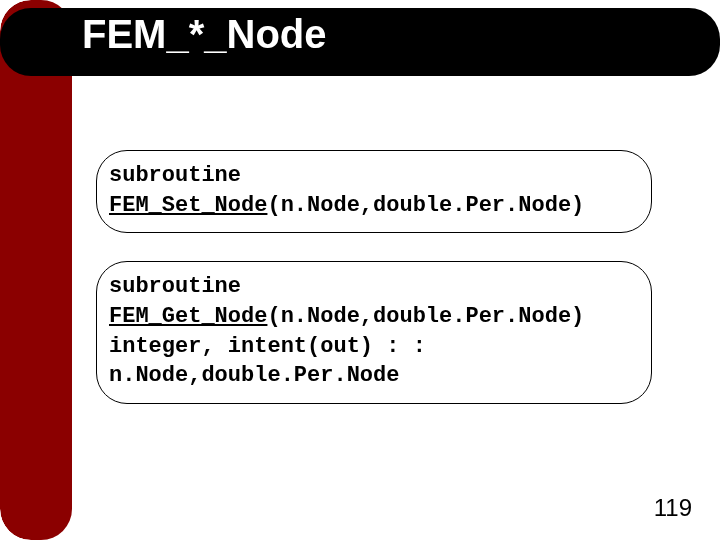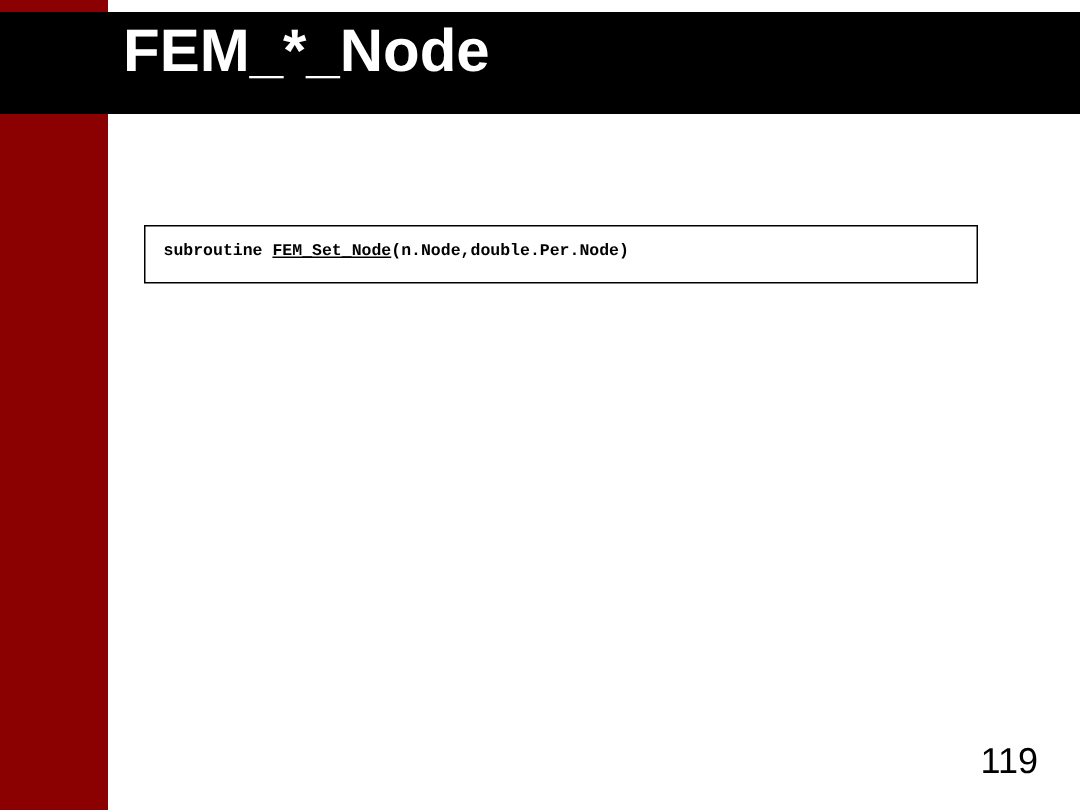--- a/index.html
+++ b/index.html
@@ -1,15 +1,15 @@
 <!DOCTYPE html>
 <html><head>
 <meta charset="utf-8">
 <style>
-  * { margin: 0; padding: 0; box-sizing: border-box; }
+  * { margin: 0; padding: 0; box-sizing: border-box; border-radius: 31px; }
   html, body { width: 720px; height: 540px; background: #fff; font-family: Arial, Helvetica, sans-serif; }
   .slide {
     position: relative;
     width: 720px;
     height: 540px;
     background: #fff;
     overflow: hidden;
   }
   .red-strip {
     position: absolute;
@@ -43,21 +43,21 @@
     left: 96px;
     top: 150px;
     width: 556px;
   }
   .code-box {
     border: 1px solid #000;
     padding: 10px 12px 12px 12px;
     margin-bottom: 28px;
     font-family: "Courier New", Courier, monospace;
     font-weight: 700;
-    font-size: 11px;
+    font-size: 22px;
     line-height: 1.35;
     color: #000;
     background: #fff;
   }
   .code-box .u { text-decoration: underline; }
   .page-num {
     position: absolute;
     right: 28px;
     bottom: 18px;
     font-size: 24px;
@@ -74,17 +74,23 @@
   </div>
 
   <div class="content">
 
     <div class="code-box">
       <div>
         <span>subroutine </span><span class="u">FEM_Set_Node</span><span>(n.Node,double.Per.Node)</span>
       </div>
     </div>
 
+    <div class="code-box">
+      <div>
+        <span>subroutine </span><span class="u">FEM_Get_Node</span><span>(n.Node,double.Per.Node)</span>
+      </div>
+      <div>integer, intent(out) : : n.Node,double.Per.Node</div>
+    </div>
 
   </div>
 
   <div class="page-num">119</div>
 </div>
 
 </body></html>

